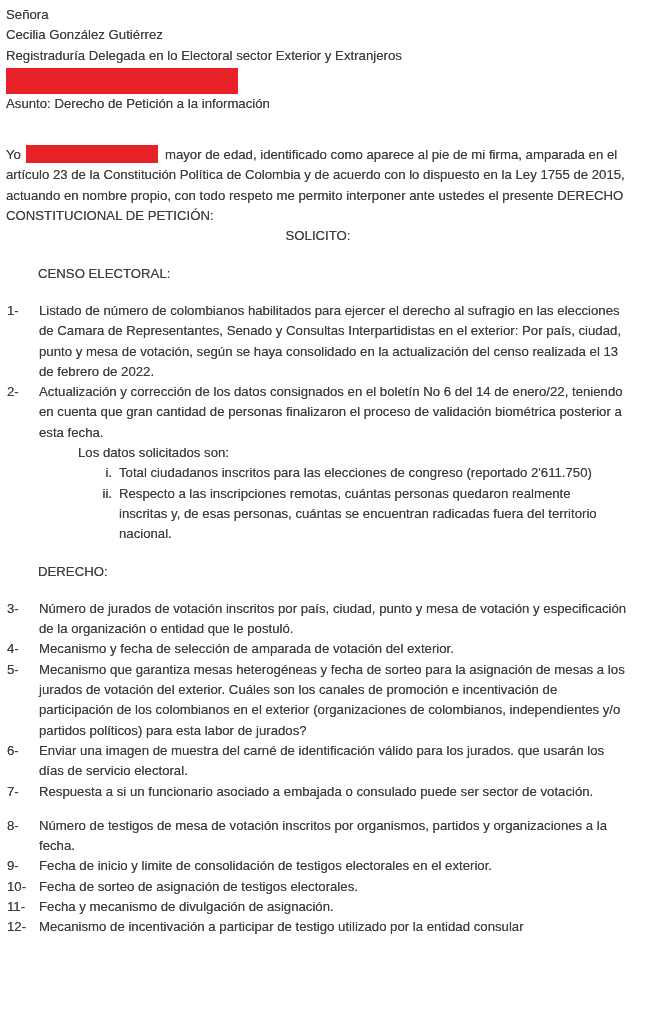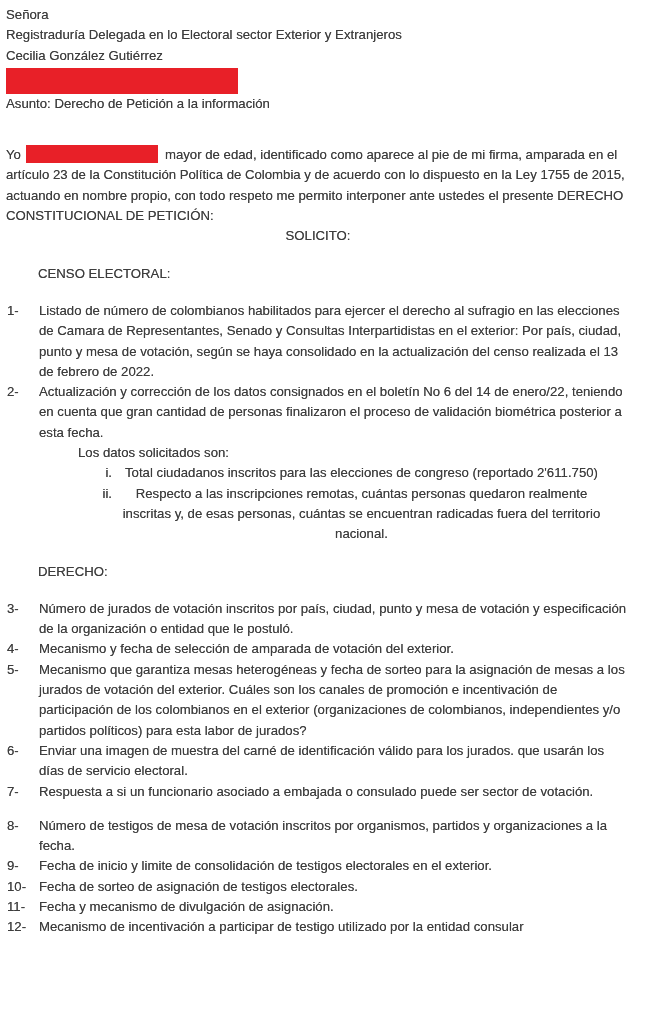--- a/index.html
+++ b/index.html
@@ -34,31 +34,31 @@
     margin: 0 7px 0 5px;
   }
   .solicito { text-align: center; }
   .sec-heading { margin: 17px 0 0 32px; }
   .olist { margin-top: 17px; }
   .li { display: flex; align-items: flex-start; }
   .li .num { flex: 0 0 32px; padding-left: 1px; }
   .li .txt { flex: 1; }
   .sublabel { margin-left: 72px; }
   .li.roman .rnum { flex: 0 0 22px; margin-left: 84px; text-align: right; padding-right: 7px; box-sizing: content-box; }
-  .li.roman .txt { flex: 1; margin-right: 26px; text-align: center; }
+  .li.roman .txt { flex: 1; margin-right: 26px; }
 </style>
 </head>
 <body>
 
 <div class="page">
 
   <div class="recipient">
     <div>Señora</div>
+    <div>Cecilia González Gutiérrez</div>
     <div>Registraduría Delegada en lo Electoral sector Exterior y Extranjeros</div>
-    <div>Cecilia González Gutiérrez</div>
   </div>
 
   <div class="redaction-bar"></div>
 
   <div class="subject">Asunto: Derecho de Petición a la información</div>
 
   <p class="intro"><span>Yo</span><span class="redaction-inline"></span><span>mayor de edad, identificado como aparece al pie de mi firma, amparada en el artículo 23 de la Constitución Política de Colombia y de acuerdo con lo dispuesto en la Ley 1755 de 2015, actuando en nombre propio, con todo respeto me permito interponer ante ustedes el presente DERECHO CONSTITUCIONAL DE PETICIÓN:</span></p>
 
   <div class="solicito">SOLICITO:</div>
 

